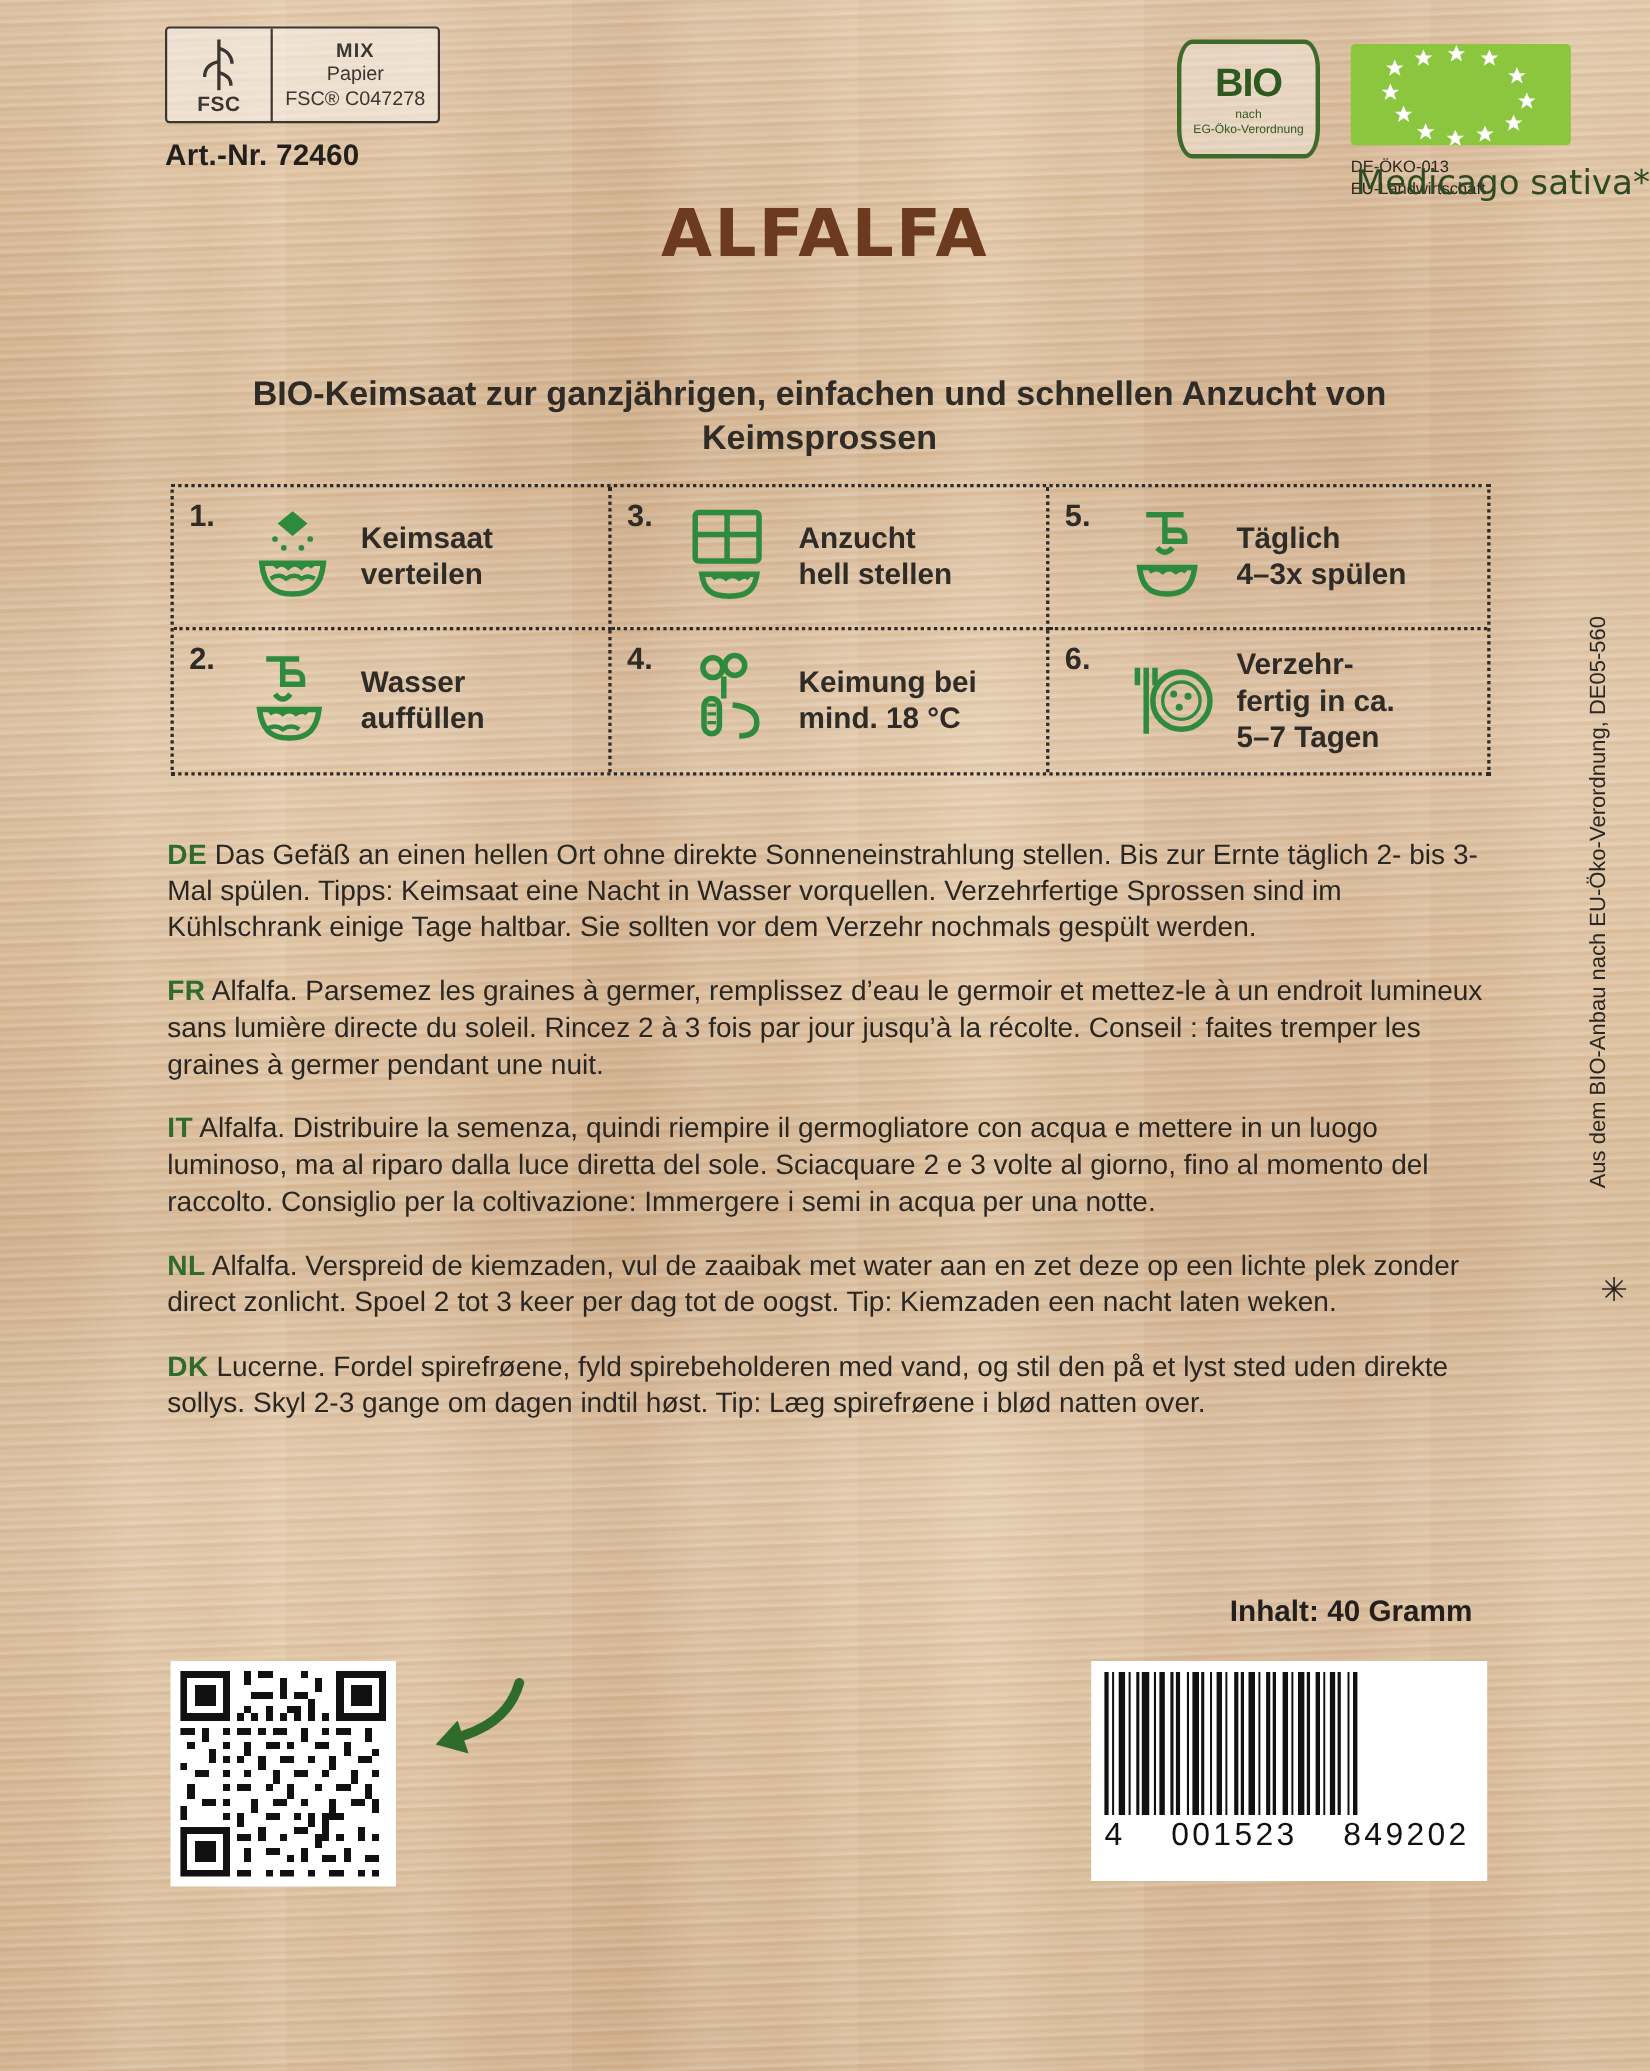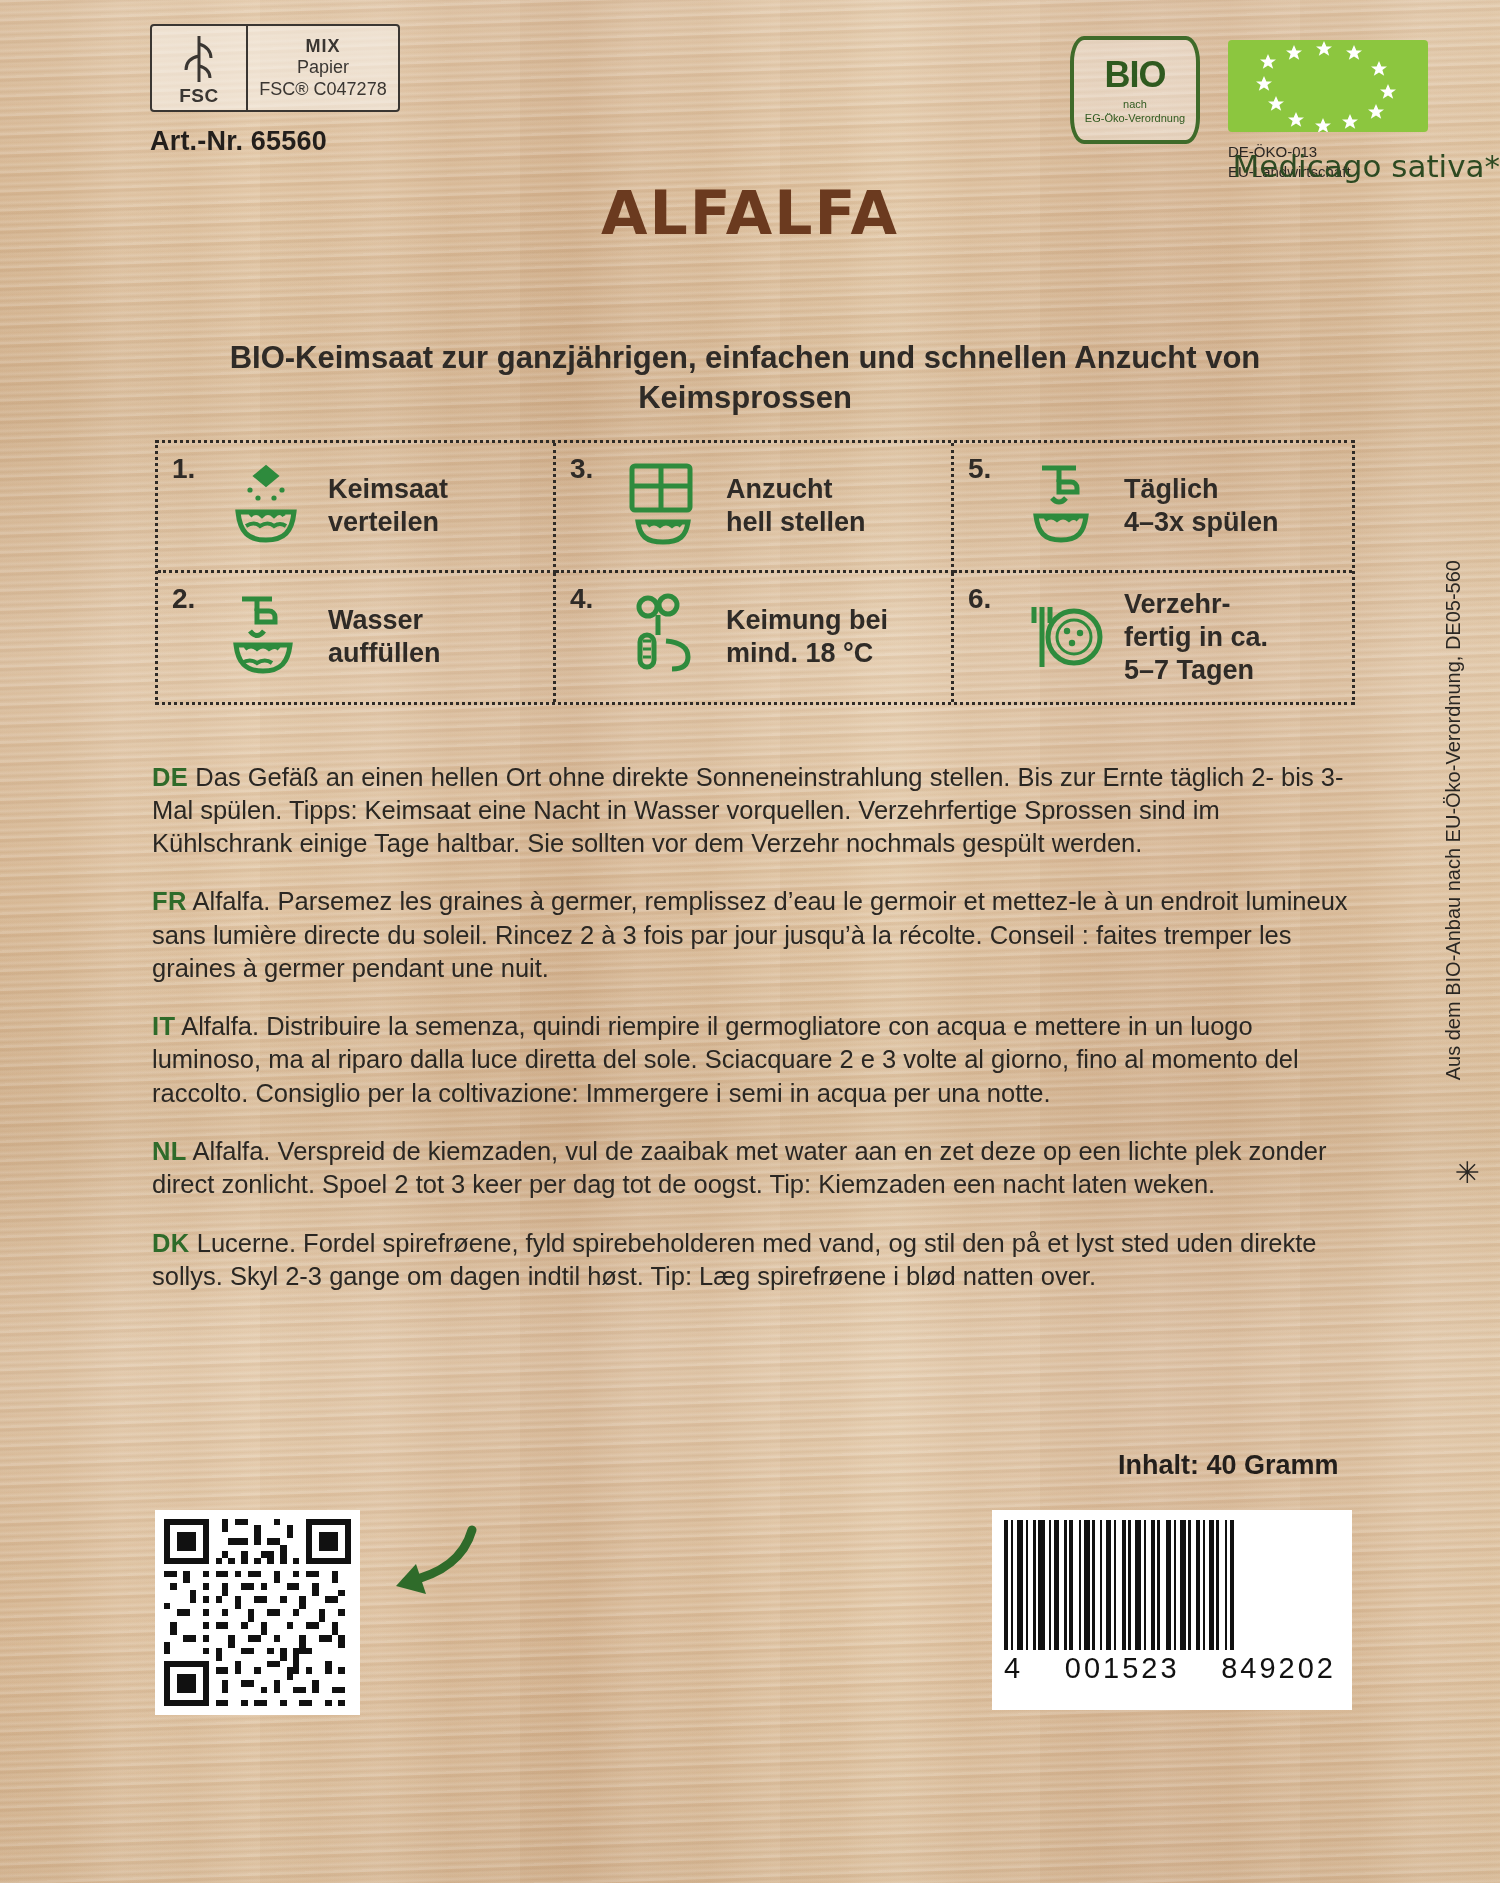--- a/index.html
+++ b/index.html
@@ -349,21 +349,21 @@
         </span>
         <div class="fsc-label">FSC</div>
       </div>
       <div class="fsc-right">
         <div class="mix">MIX</div>
         <div>Papier</div>
         <div>FSC® C047278</div>
       </div>
     </div>
 
-    <div class="art-nr">Art.-Nr. 65560</div>
+    <div class="art-nr">Art.-Nr. 72460</div>
 
     <div class="bio-seal">
       <div class="ring"></div>
       <div class="word">BIO</div>
       <div class="sub" style="white-space:pre-line">nach
 EG-Öko-Verordnung</div>
     </div>
 
     <div class="eu-leaf">
       <svg width="200" height="92" viewBox="0 0 200 92">

